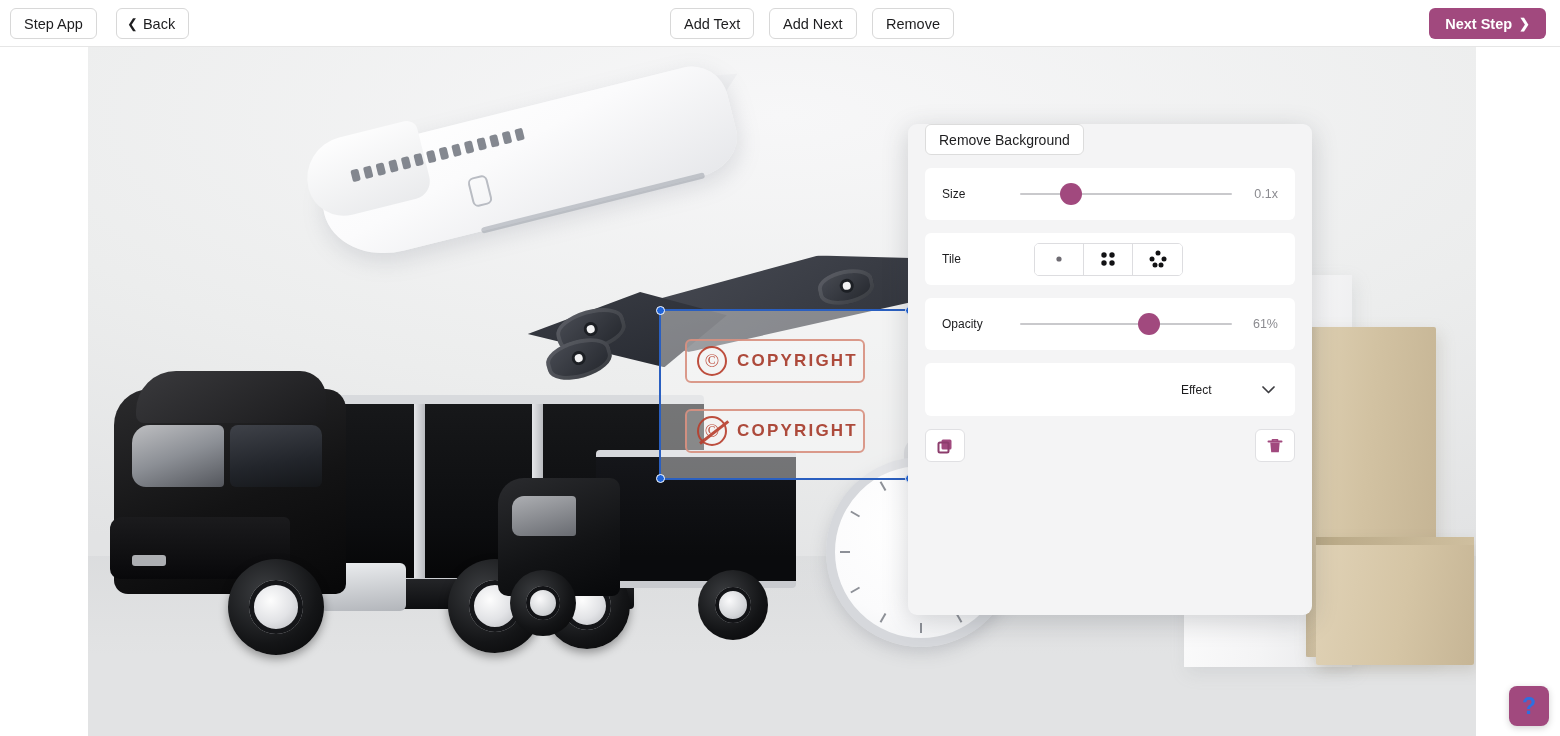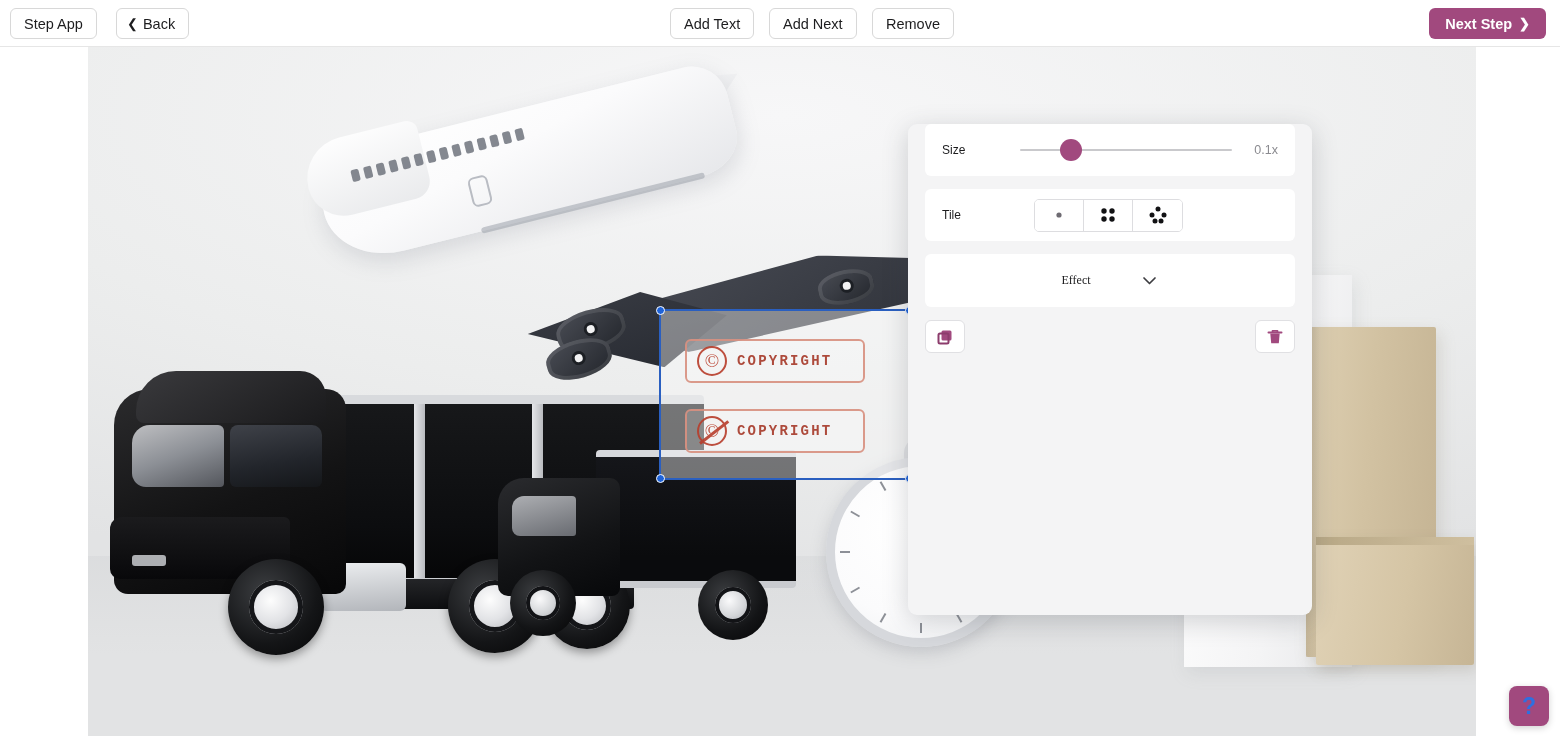--- a/index.html
+++ b/index.html
@@ -347,23 +347,23 @@
     font-family: "Liberation Serif", serif;
     flex: 0 0 auto;
     position: relative;
   }
   .stamp-2 .stamp-c::after {
     content: ""; position: absolute; left: -3px; top: 50%;
     width: 36px; height: 2.5px; background: #b9412f;
     transform: rotate(-38deg);
   }
   .stamp-text {
-    font-size: 14px; letter-spacing: 2.2px; color: #a83c2c;
+    font-size: 17px; letter-spacing: 2.2px; color: #a83c2c;
     font-weight: bold;
-    font-family: Liberation Mono, monospace;
+    font-family: Liberation Sans, sans-serif;
   }
 
   
   .panel {
     position: absolute;
     left: 908px; top: 124px;
     width: 404px; height: 491px;
     background: #f4f4f5;
     border-radius: 9px;
     box-shadow: 0 6px 26px rgba(60,64,72,0.22);
@@ -444,23 +444,22 @@
     width: 49px; height: 31px;
     background: #ffffff;
     border-right: 1px solid #dddde0;
     display: flex; align-items: center; justify-content: center;
     cursor: pointer;
   }
   .tile-btn:last-child { border-right: none; }
   .tile-btn svg { display: block; }
 
   .row-effect {
-    justify-content: center;
+    justify-content: flex-end;
     height: 53px;
-    font-family: Liberation Serif, serif;
   }
   .effect-chev { display: flex; align-items: center; }
 
   .panel-foot {
     display: flex; align-items: center; justify-content: space-between;
     padding: 0 17px; margin-top: 2px;
   }
   .foot-btn {
     width: 40px; height: 33px;
     background: #ffffff;
@@ -634,20 +633,23 @@
       <div class="handle h-bl"></div>
       <div class="handle h-br"></div>
     </div>
   </div>
 </div>
 
 <div class="panel">
 
   <div class="panel-body">
 
+    <div class="remove-bg">
+      <span>Remove Background</span>
+    </div>
 
     
     <div class="row">
       <div class="row-label">Size</div>
       <div class="slider-track">
         <div class="slider-thumb" style="left:24%;"></div>
       </div>
       <div class="row-value">0.1x</div>
     </div>
 
@@ -674,20 +676,27 @@
             <circle cx="5" cy="11" r="2.5" fill="#121214"></circle>
             <circle cx="17" cy="11" r="2.5" fill="#121214"></circle>
             <circle cx="8" cy="17" r="2.5" fill="#121214"></circle>
             <circle cx="14" cy="17" r="2.5" fill="#121214"></circle>
           </svg>
         </div>
       </div>
     </div>
 
     
+    <div class="row">
+      <div class="row-label">Opacity</div>
+      <div class="slider-track">
+        <div class="slider-thumb" style="left:61%;"></div>
+      </div>
+      <div class="row-value">61%</div>
+    </div>
 
     
 
     
     <div class="row row-effect">
       <div class="row-label">Effect</div>
       <div class="effect-chev">
         <svg width="19" height="19" viewBox="0 0 19 19">
           <path d="M4 7 L9.5 12.5 L15 7" stroke="#3d3d41" stroke-width="1.7" fill="none" stroke-linecap="round" stroke-linejoin="round"></path>
         </svg>

